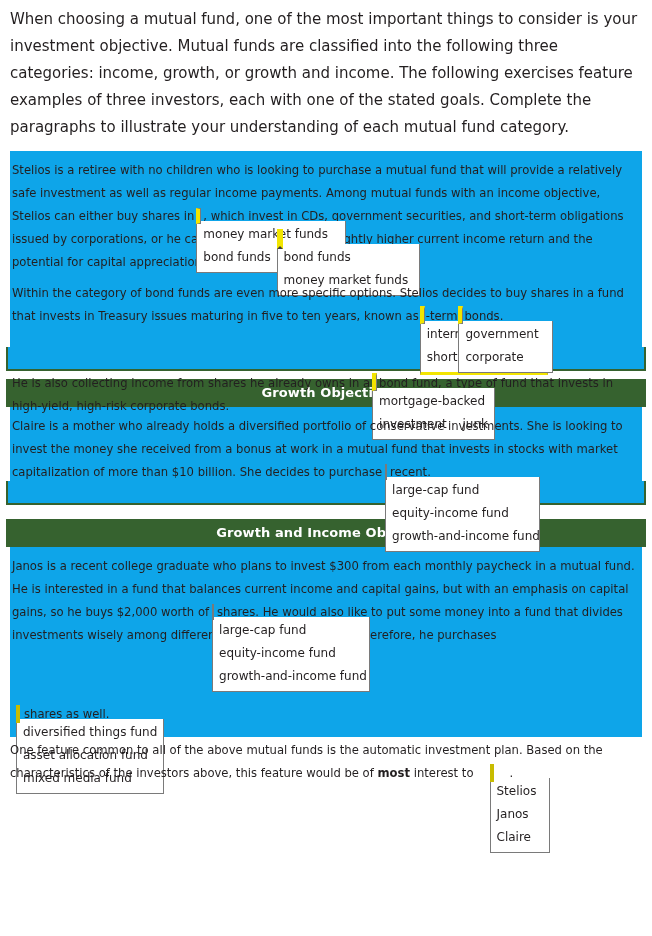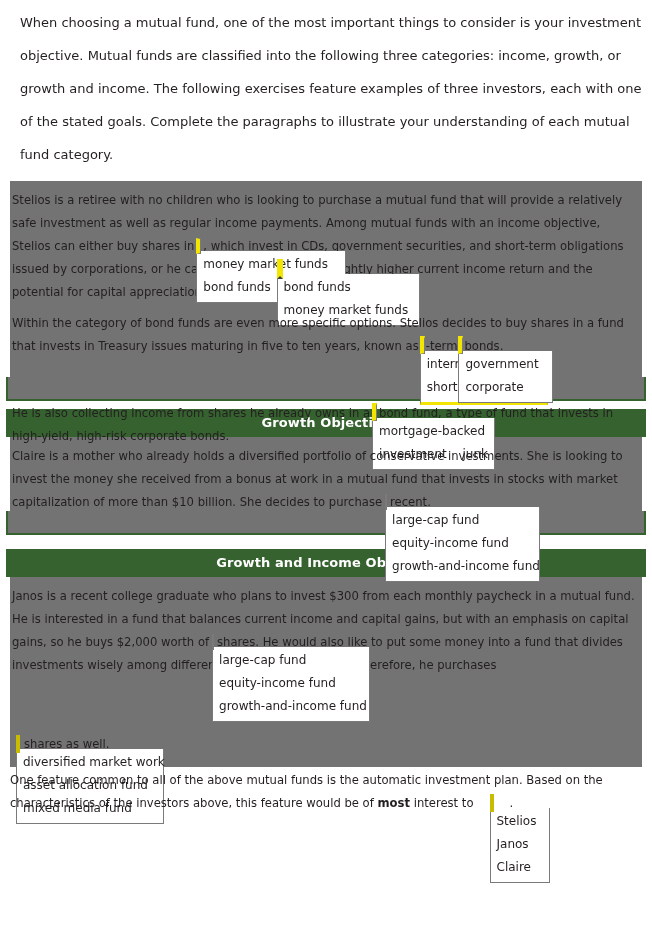--- a/index.html
+++ b/index.html
@@ -17,23 +17,23 @@
     overflow: hidden;
   }
 
   .page {
     position: relative;
     width: 652px;
   }
 
   
   .intro {
-    padding: 6px 10px 0 20px;
-    line-height: 33px;
-    font-size: 13px;
+    padding: 6px 10px 0 10px;
+    line-height: 27px;
+    font-size: 15px;
     color: #231f20;
   }
   .intro p { margin: 0; }
 
   
   .banner {
     background: #36622f;
     color: #ffffff;
     font-weight: bold;
     font-size: 13px;
@@ -43,21 +43,21 @@
     letter-spacing: 0.1px;
   }
 
   
   .section-body {
     position: relative;
     margin: 0 6px;
     border-left: 2px solid #36622f;
     border-right: 2px solid #36622f;
     border-bottom: 2px solid #36622f;
-    background: #737373;
+    background: #0ea5e9;
   }
   
   .section-body::before,
   .section-body::after {
     content: "";
     position: absolute;
     top: 0;
     width: 4px;
     background: #ffffff;
     z-index: 3;
@@ -249,21 +249,21 @@
         </p>
       </div>
 
       <div style="height:56px"></div>
 
       <div class="para">
         <p>
           <span class="dd hl-box" style="margin:0 4px 0 4px;">
             <span class="dd-closed w148"></span>
             <span class="dd-list w148">
-              <span class="dd-opt">diversified market work</span>
+              <span class="dd-opt">diversified things fund</span>
               <span class="dd-opt">asset allocation fund</span>
               <span class="dd-opt">mixed media fund</span>
             </span>
           </span><span>shares as well.</span>
         </p>
       </div>
     </div>
   </div>
 
   <div class="para" style="margin:0 10px; padding:0;">

